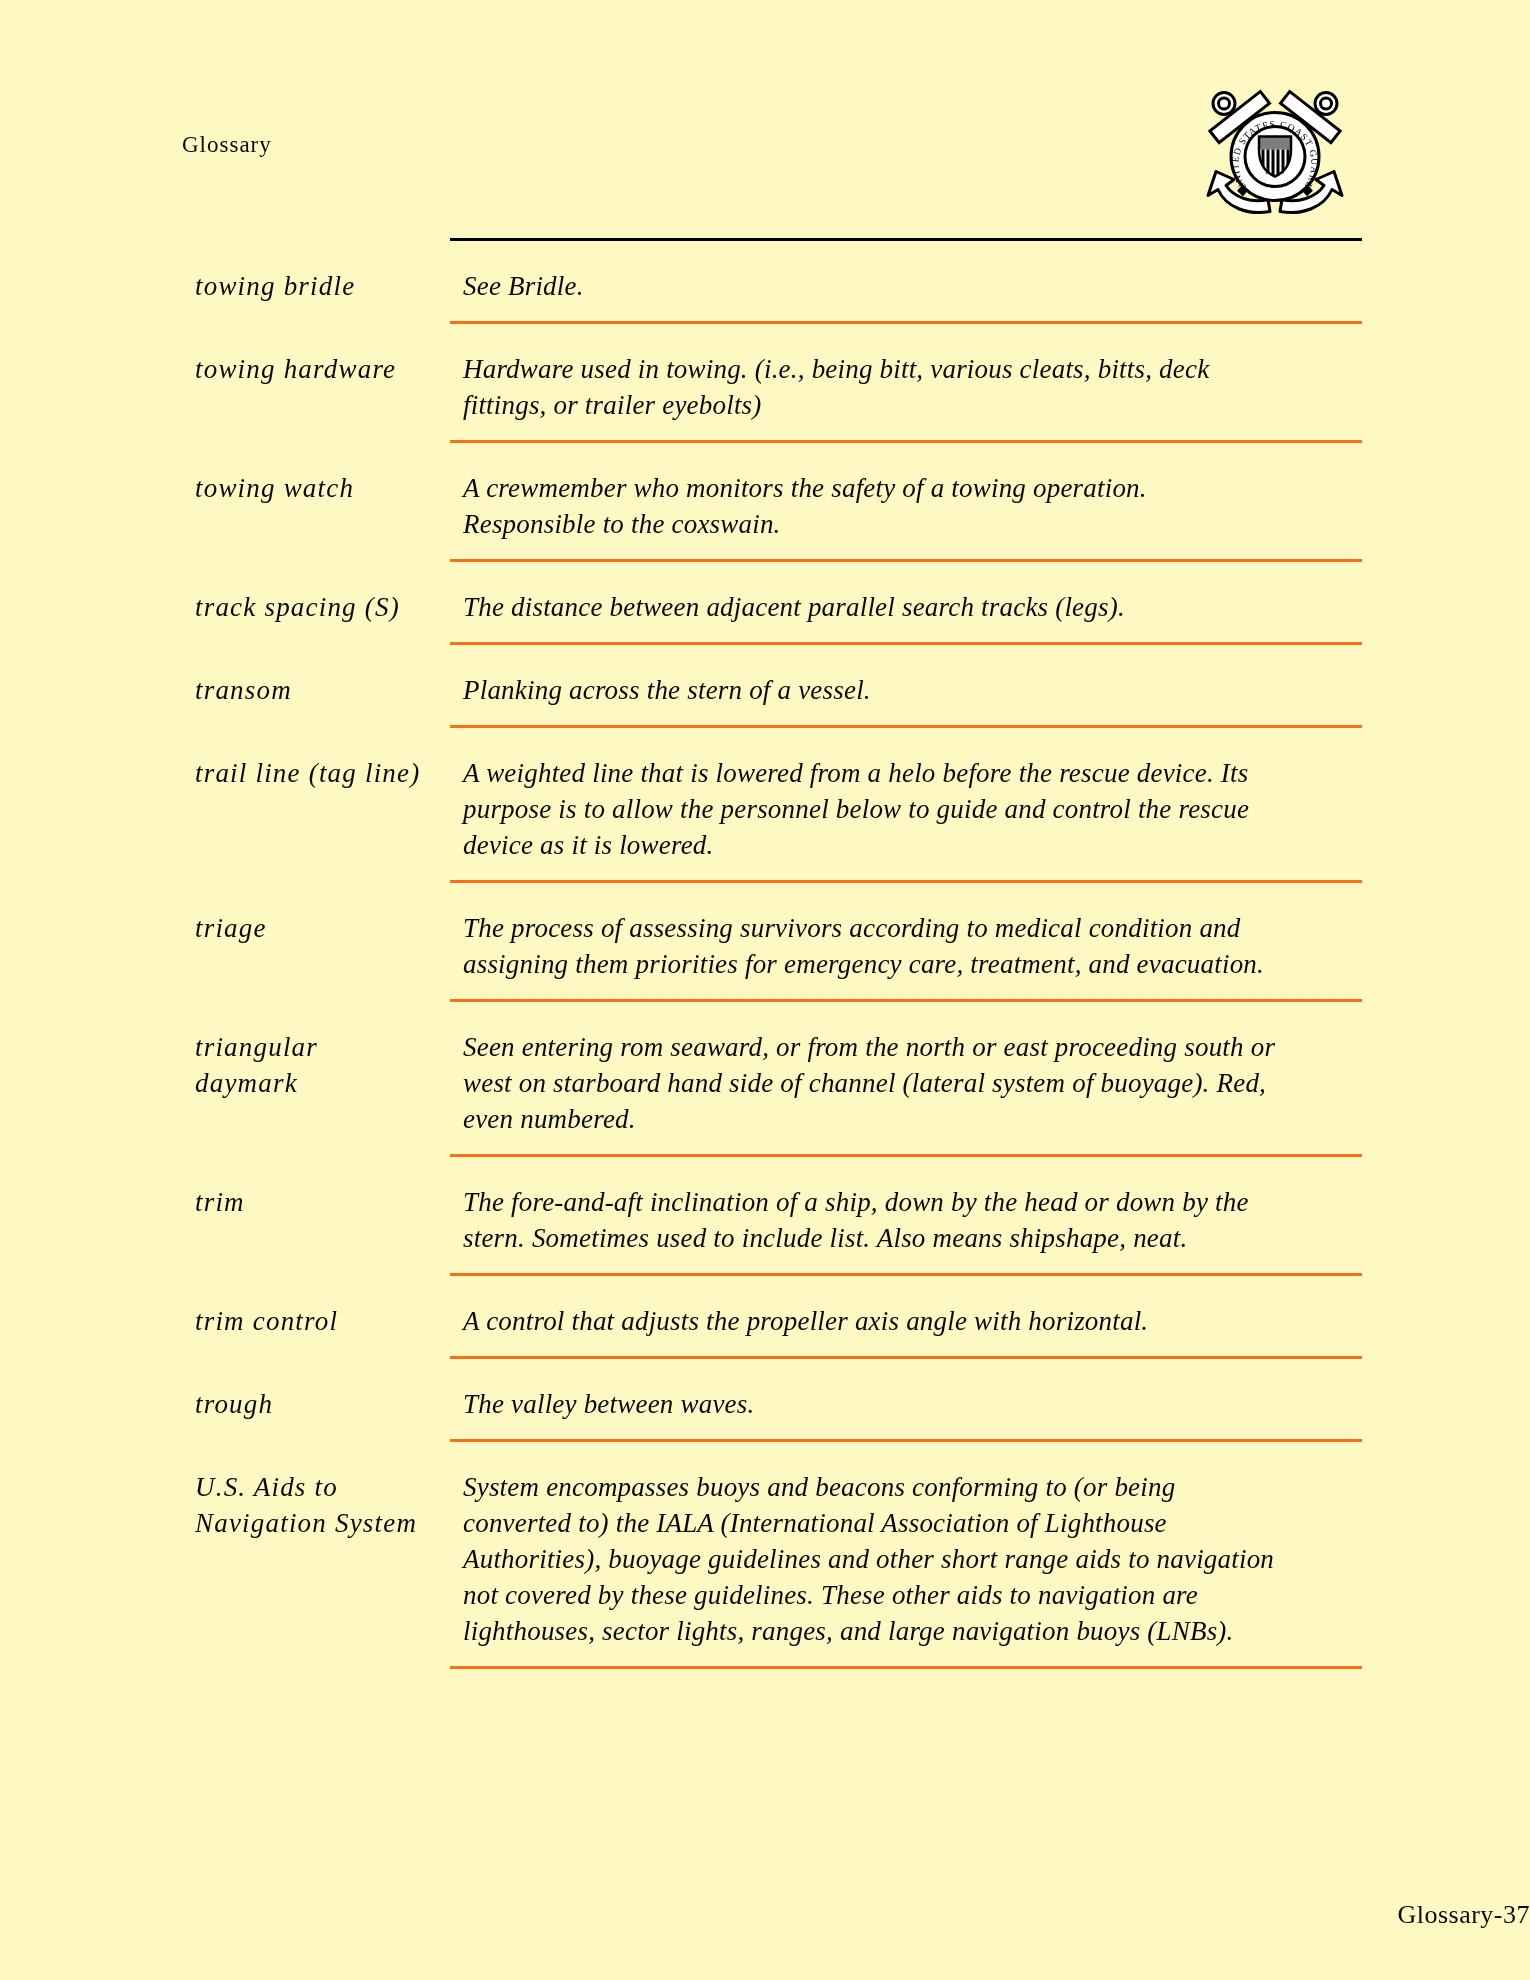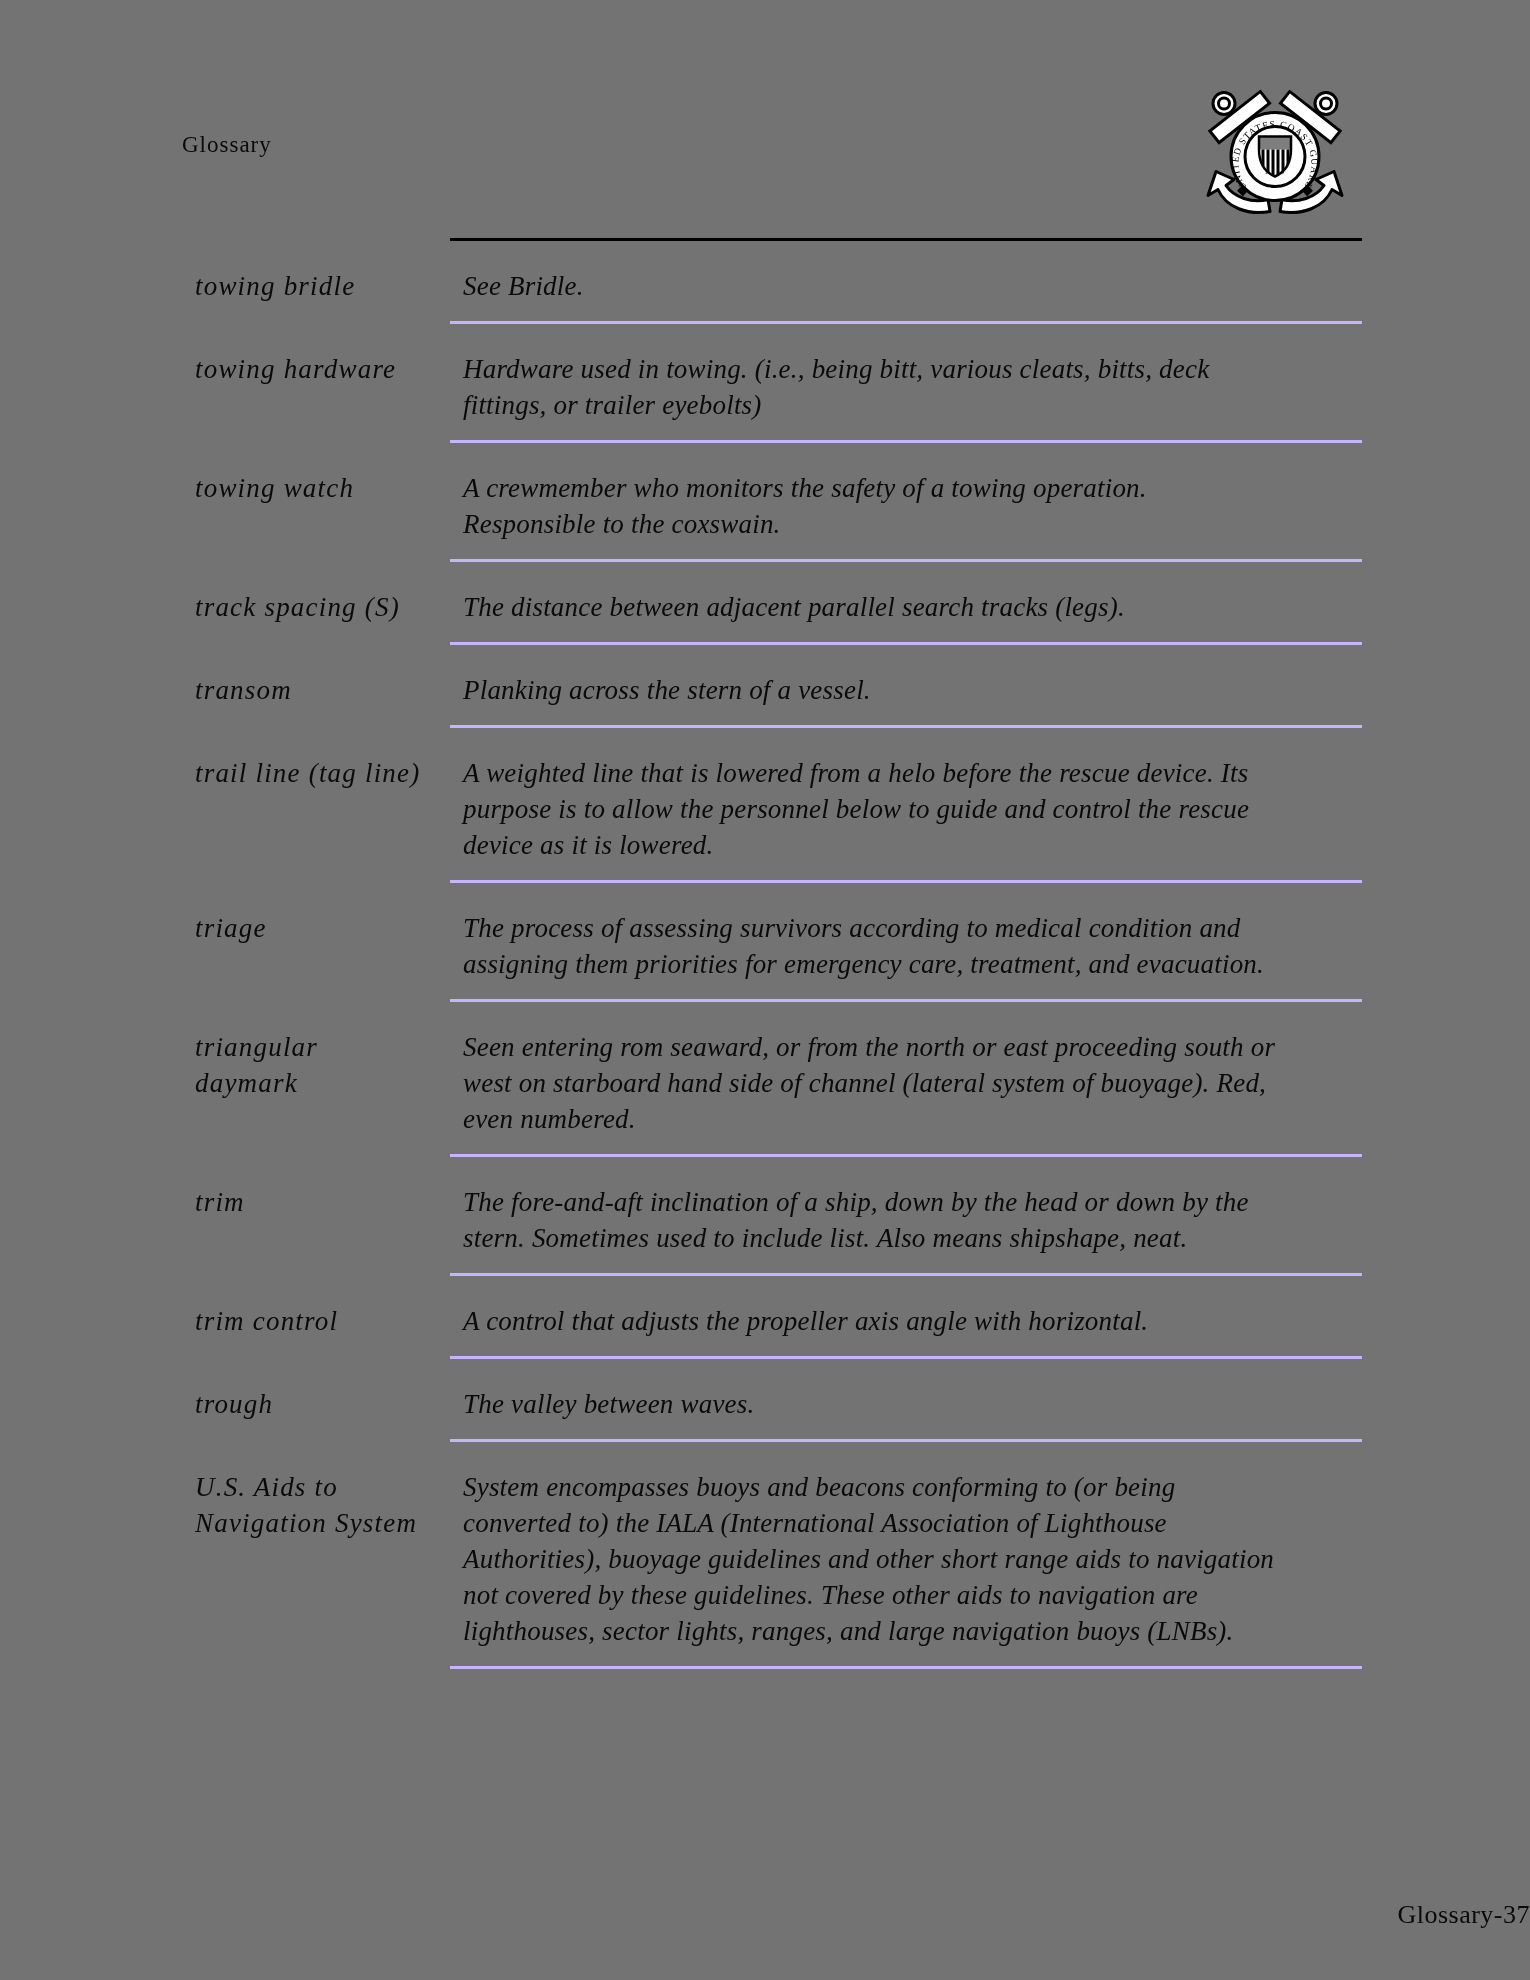--- a/index.html
+++ b/index.html
@@ -1,17 +1,17 @@
 <!DOCTYPE html>
 <html><head>
 <meta charset="utf-8">
 <style>
   html,body{margin:0;padding:0;background:#fff;}
   .page{
-    position:relative;width:1530px;height:1980px;background:#737373;
+    position:relative;width:1530px;height:1980px;background:#fef9c3;
     font-family:"Liberation Serif","DejaVu Serif",serif;color:#0a0a0a;
     overflow:hidden;
   }
   .header-label{
     position:absolute;left:182px;top:132px;
     font-size:23px;letter-spacing:1px;
   }
   .seal{position:absolute;left:1200px;top:80px;width:150px;height:148px;}
   .gtable{position:absolute;left:195px;top:238px;width:1167px;font-style:italic;}
   .rule-top{height:3px;background:#000;margin-left:255px;}
@@ -20,21 +20,21 @@
     flex:0 0 255px;width:255px;box-sizing:border-box;
     padding:27px 6px 17px 0;
     font-size:27px;line-height:36px;letter-spacing:1.2px;
     white-space:pre;
   }
   .def{
     flex:1;box-sizing:border-box;
     padding:27px 0 17px 13px;
     font-size:27px;line-height:36px;letter-spacing:0.2px;
     white-space:pre;
-    border-bottom:3px solid #c4b5fd;
+    border-bottom:3px solid #f97316;
   }
   .footer-label{
     position:absolute;left:0;top:1900px;width:100%;
     text-align:right;font-size:26px;letter-spacing:0.5px;
   }
   .ring-text{font-family:"Liberation Serif","DejaVu Serif",serif;fill:#000;}
 </style>
 </head>
 <body>
 

